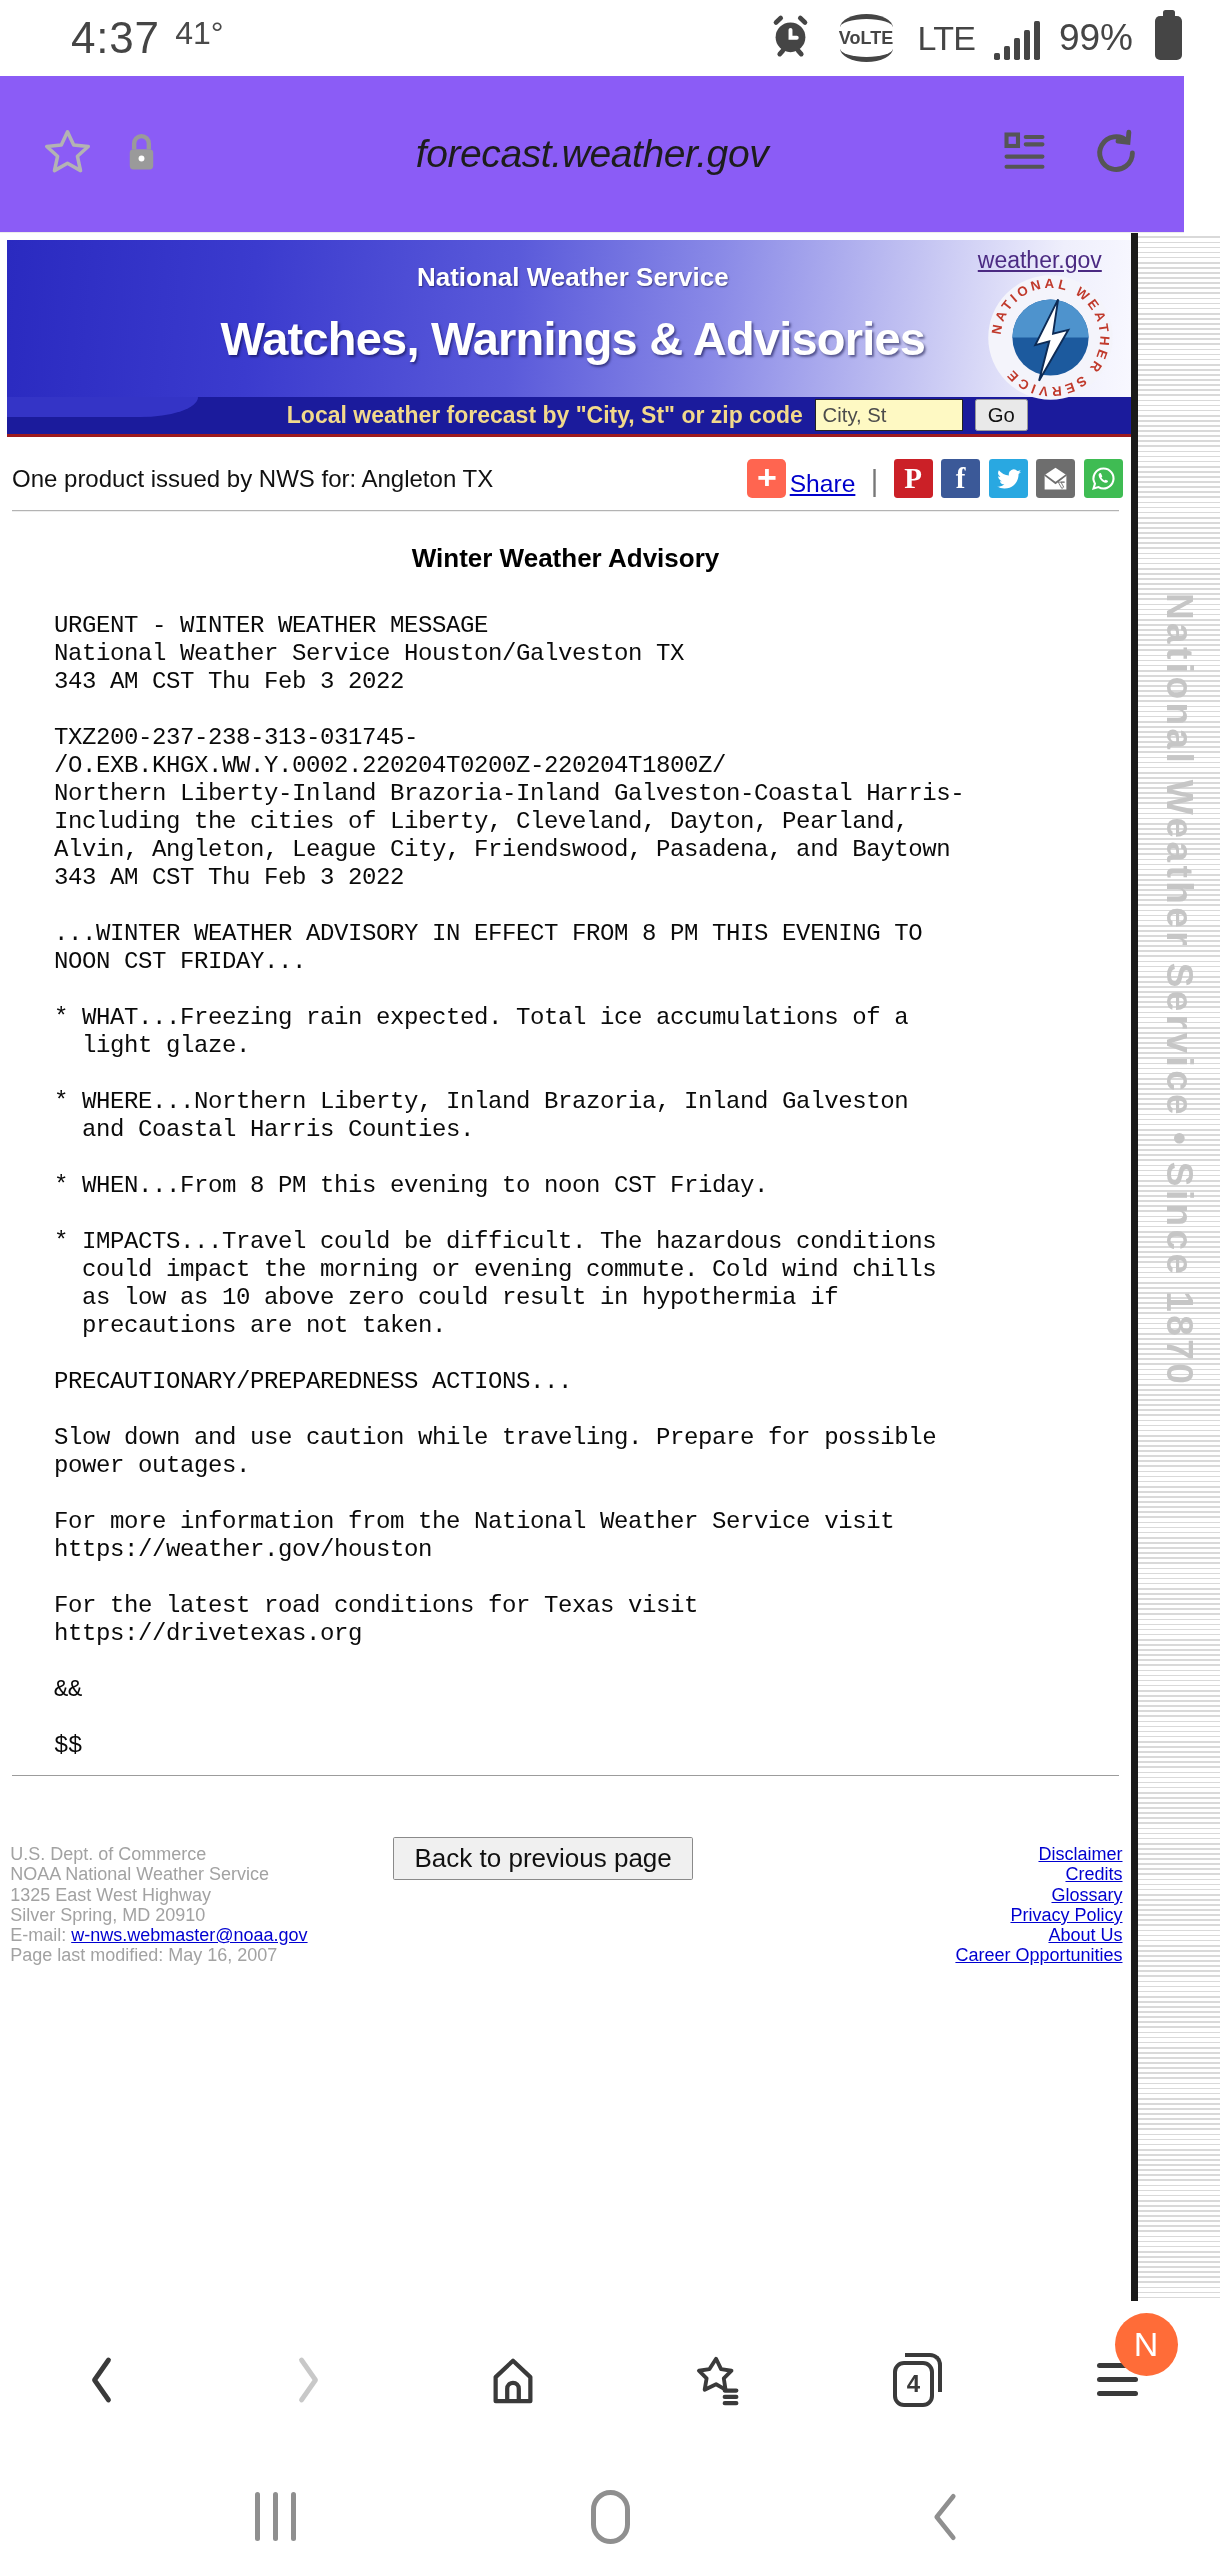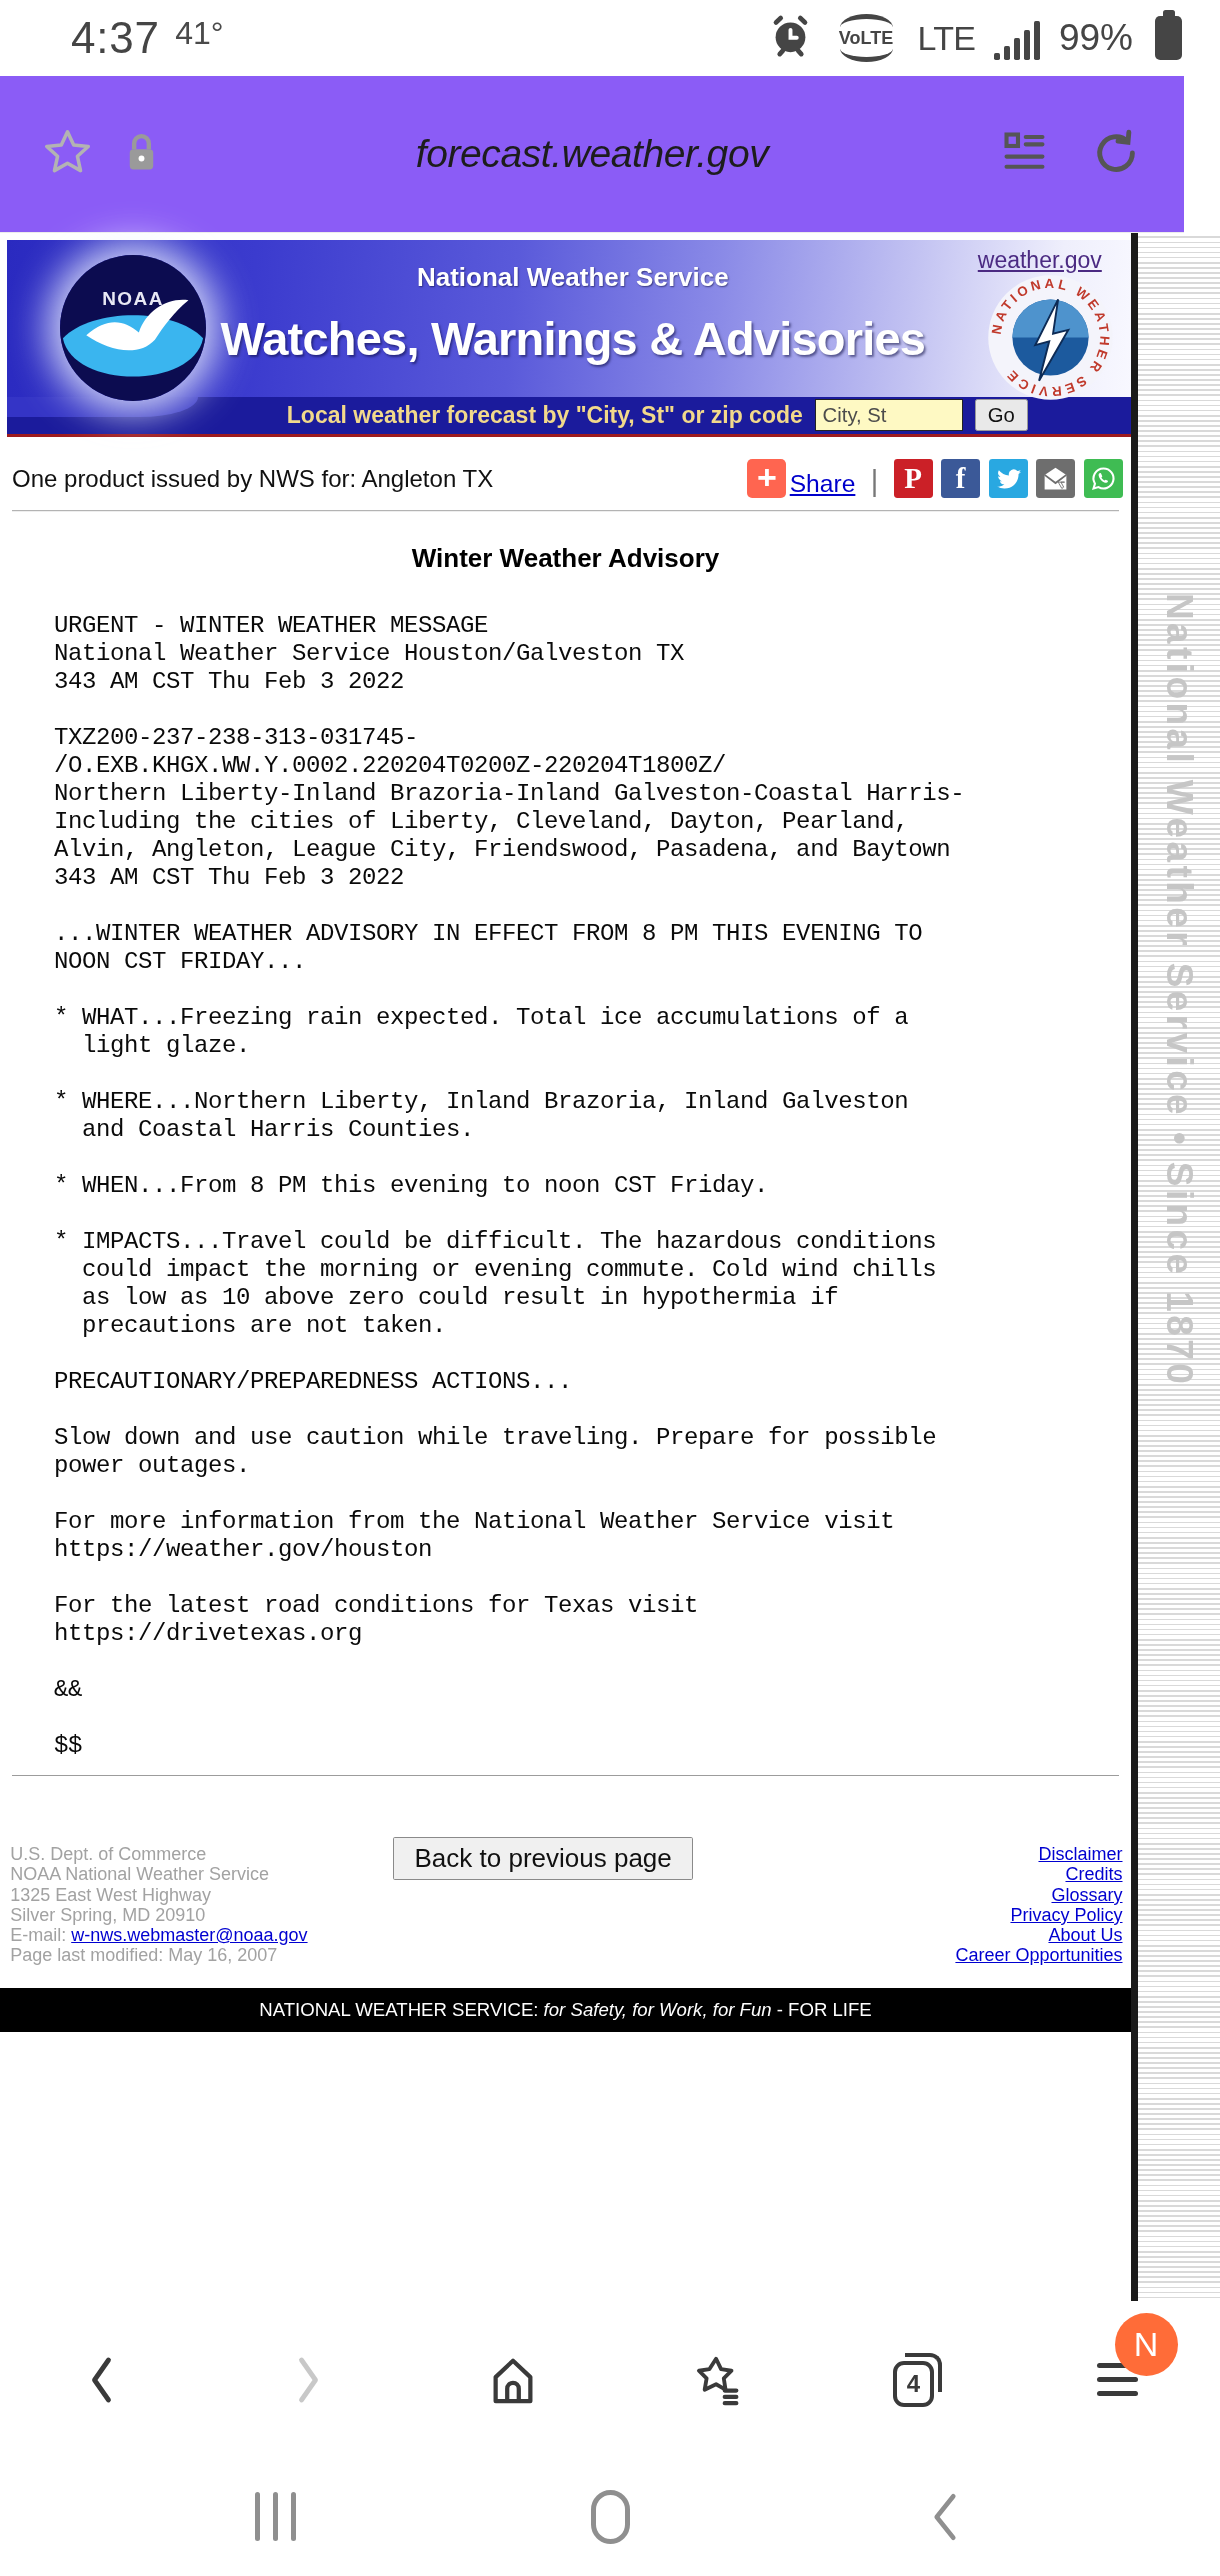--- a/index.html
+++ b/index.html
@@ -187,28 +187,20 @@
 
   <div class="webview">
     <div class="stripes">
       <div class="watermark">National Weather Service • Since 1870</div>
     </div>
 
     <div class="page">
 
       <div class="banner">
         <a class="wg-link">weather.gov</a>
-        <span class="noaa-logo">
-          <svg width="146" height="146" viewBox="0 0 100 100">
-            <circle cx="50" cy="50" r="50" fill="#0c0c50"></circle>
-            <path d="M2 57 C22 36 78 36 98 57 C91 92 9 92 2 57 Z" fill="#3ab5ef"></path>
-            <path d="M18 55 C33 42 44 45 54 53 C59 38 74 29 88 31 C78 39 71 49 65 58 C54 70 34 66 18 55 Z" fill="#ffffff"></path>
-            <text x="50" y="34" font-size="13" font-weight="bold" fill="#e8e8f4" text-anchor="middle" letter-spacing="1">NOAA</text>
-          </svg>
-        </span>
         <div class="banner-texts">
           <div class="banner-agency">National Weather Service</div>
           <div class="banner-title">Watches, Warnings &amp; Advisories</div>
         </div>
         <span class="nws-seal">
           <svg width="127" height="127" viewBox="0 0 100 100">
             <defs>
                 <path id="sealcirc" d="M50,50 m-39,0 a39,39 0 1,1 78,0 a39,39 0 1,1 -78,0"></path>
               </defs>
             <circle cx="50" cy="50" r="49" fill="#f4f4fb"></circle>
@@ -323,25 +315,20 @@
         <div class="f-links">
           <a>Disclaimer</a>
           <a>Credits</a>
           <a>Glossary</a>
           <a>Privacy Policy</a>
           <a>About Us</a>
           <a>Career Opportunities</a>
         </div>
       </div>
 
-      <div class="tagline-bar">
-        <span>NATIONAL WEATHER SERVICE:</span>
-        <i>for Safety, for Work, for Fun</i>
-        <span>- FOR LIFE</span>
-      </div>
 
     </div>
   </div>
 
   <div class="toolbar">
     <span class="tb-btn">
       <svg width="51" height="56" viewBox="0 0 24 28">
           <path d="M15 4 8 14l7 10" fill="none" stroke="#3a3a3a" stroke-width="2.4" stroke-linecap="round" stroke-linejoin="round"></path>
         </svg>
     </span>

